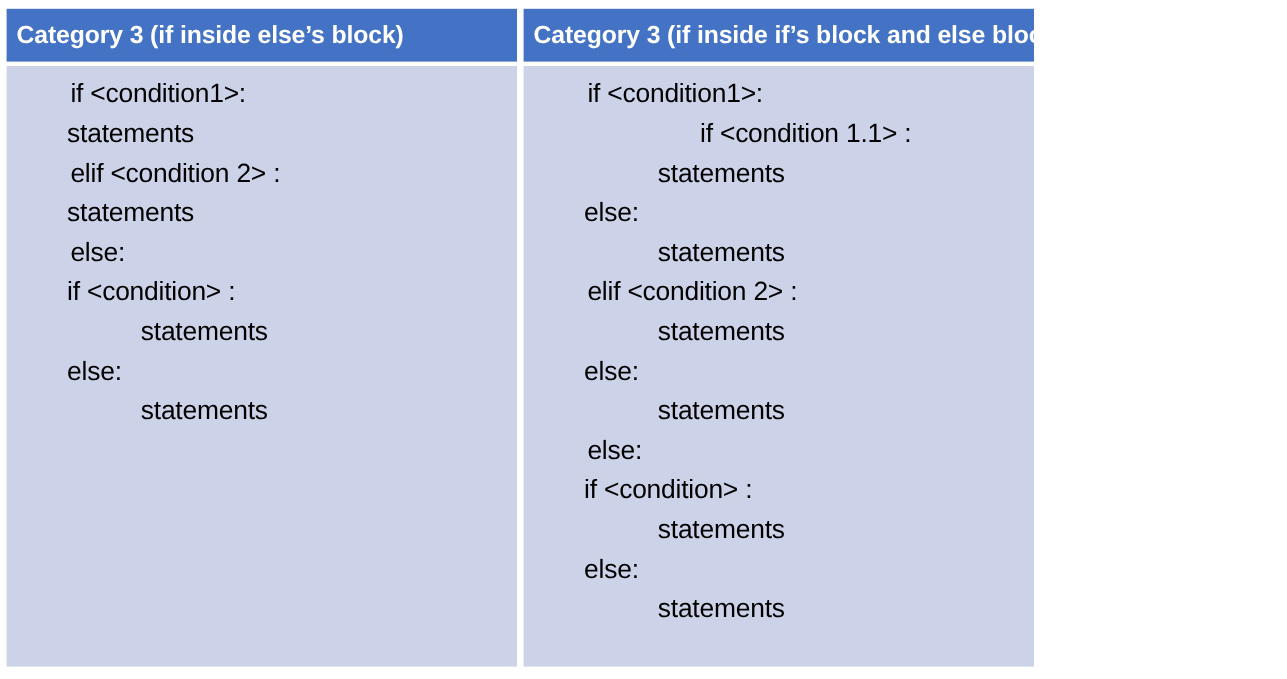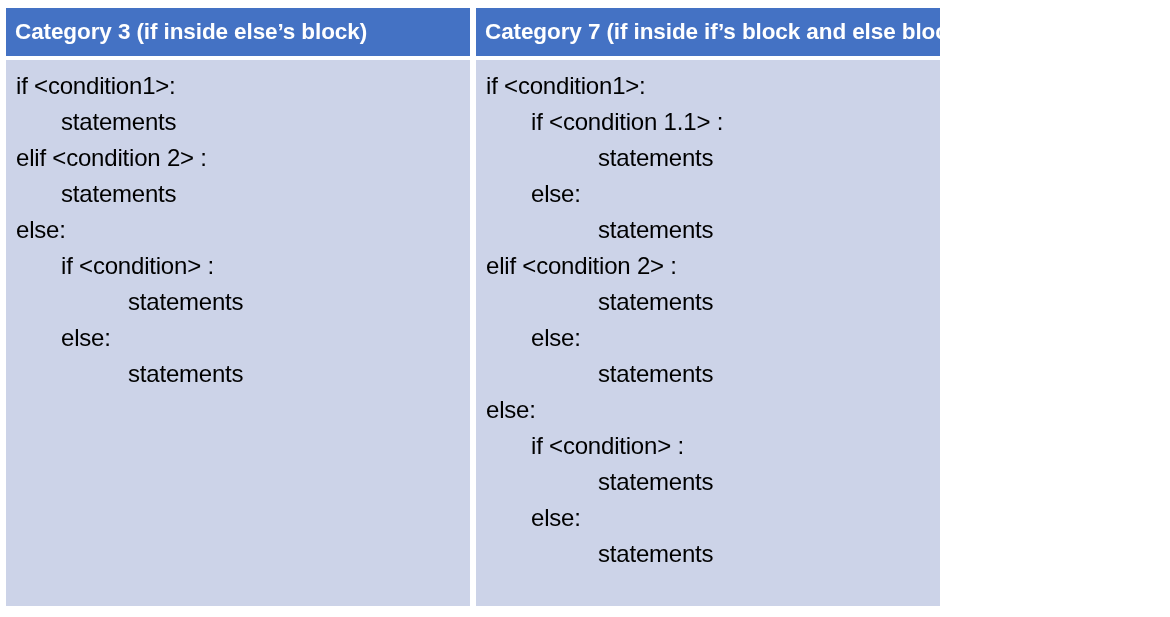--- a/index.html
+++ b/index.html
@@ -61,21 +61,21 @@
   }
 
   .code-line {
     font-size: 24px;
     line-height: 36px;
     color: #000000;
     white-space: pre;
     letter-spacing: -0.2px;
   }
 
-  .ind-0 { padding-left: 0px; }
+  .ind-0 { padding-left: 0px; margin-left: 48px; }
   .ind-1 { padding-left: 45px; }
   .ind-2 { padding-left: 112px; }
 </style>
 </head>
 <body>
 
 <div id="table-wrap">
 
   <div class="column">
     <div class="col-header" style="background: rgb(68, 114, 196); color: rgb(255, 255, 255);">Category 3 (if inside else’s block)</div>
@@ -86,24 +86,24 @@
         <div class="code-line ind-1" style="color: rgb(0, 0, 0);">statements</div>
         <div class="code-line ind-0" style="color: rgb(0, 0, 0);">else:</div>
         <div class="code-line ind-1" style="color: rgb(0, 0, 0);">if &lt;condition&gt; :</div>
         <div class="code-line ind-2" style="color: rgb(0, 0, 0);">statements</div>
         <div class="code-line ind-1" style="color: rgb(0, 0, 0);">else:</div>
         <div class="code-line ind-2" style="color: rgb(0, 0, 0);">statements</div>
       </div>
   </div>
 
   <div class="column">
-    <div class="col-header" style="background: rgb(68, 114, 196); color: rgb(255, 255, 255);">Category 7 (if inside if’s block and else block)</div>
+    <div class="col-header" style="background: rgb(68, 114, 196); color: rgb(255, 255, 255);">Category 3 (if inside if’s block and else block)</div>
     <div class="col-body" style="background: rgb(204, 211, 232);">
         <div class="code-line ind-0" style="color: rgb(0, 0, 0);">if &lt;condition1&gt;:</div>
-        <div class="code-line ind-1" style="color: rgb(0, 0, 0);">if &lt;condition 1.1&gt; :</div>
+        <div class="code-line ind-1" style="color: rgb(0, 0, 0); text-align: center;">if &lt;condition 1.1&gt; :</div>
         <div class="code-line ind-2" style="color: rgb(0, 0, 0);">statements</div>
         <div class="code-line ind-1" style="color: rgb(0, 0, 0);">else:</div>
         <div class="code-line ind-2" style="color: rgb(0, 0, 0);">statements</div>
         <div class="code-line ind-0" style="color: rgb(0, 0, 0);">elif &lt;condition 2&gt; :</div>
         <div class="code-line ind-2" style="color: rgb(0, 0, 0);">statements</div>
         <div class="code-line ind-1" style="color: rgb(0, 0, 0);">else:</div>
         <div class="code-line ind-2" style="color: rgb(0, 0, 0);">statements</div>
         <div class="code-line ind-0" style="color: rgb(0, 0, 0);">else:</div>
         <div class="code-line ind-1" style="color: rgb(0, 0, 0);">if &lt;condition&gt; :</div>
         <div class="code-line ind-2" style="color: rgb(0, 0, 0);">statements</div>

